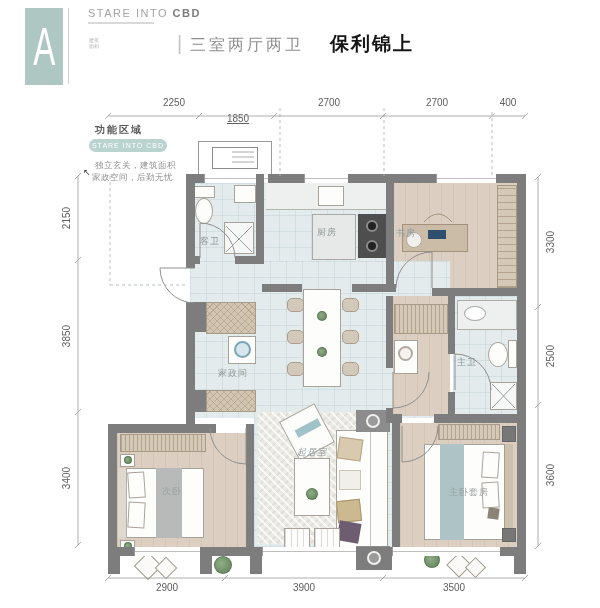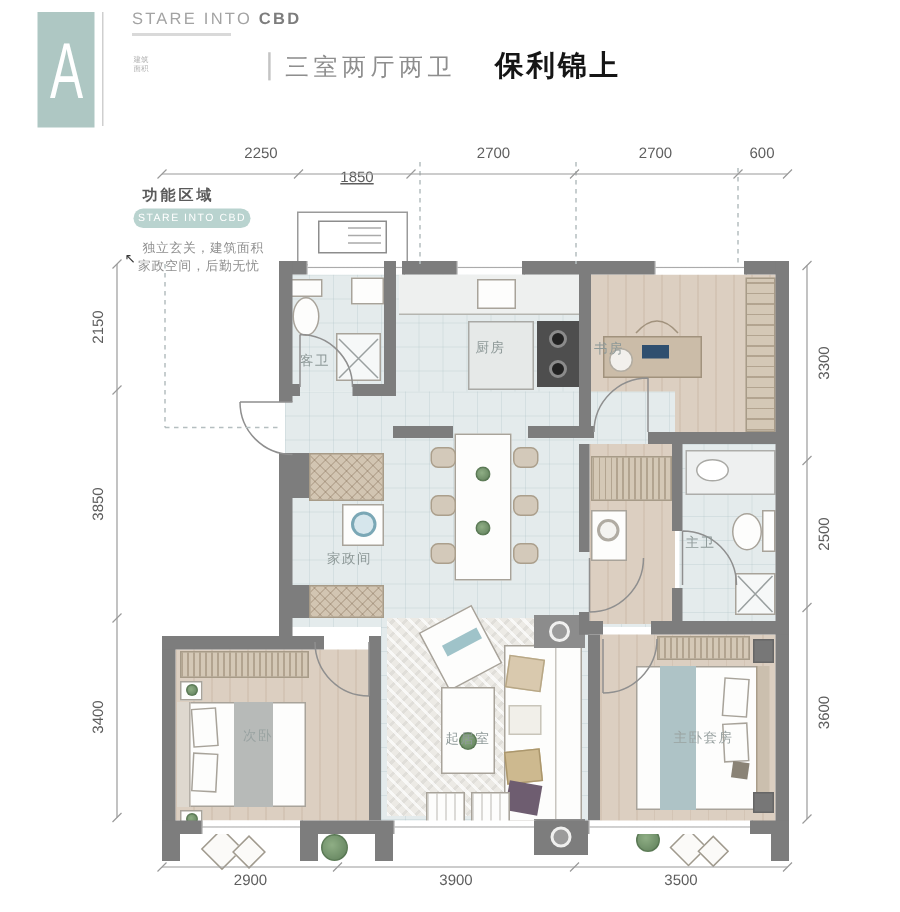--- a/index.html
+++ b/index.html
@@ -73,21 +73,21 @@
   <div class="abs info-title">功能区域</div>
   <div class="abs info-pill">STARE INTO CBD</div>
   <div class="abs info-line1">独立玄关，建筑面积</div>
   <div class="abs info-line2">家政空间，后勤无忧</div>
   <div class="abs cursor-mark">↖</div>
 
   <div class="abs dimh" style="left:154px;top:97px;margin-left:20px;">2250</div>
   <div class="abs dimh" style="left:238px;top:113px;text-decoration:underline;">1850</div>
   <div class="abs dimh" style="left:329px;top:97px;">2700</div>
   <div class="abs dimh" style="left:437px;top:97px;">2700</div>
-  <div class="abs dimh" style="left:508px;top:97px;">600</div>
+  <div class="abs dimh" style="left:508px;top:97px;">400</div>
   <div class="abs dimv" style="left:66px;top:218px;">2150</div>
   <div class="abs dimv" style="left:66px;top:336px;">3850</div>
   <div class="abs dimv" style="left:66px;top:478px;">3400</div>
   <div class="abs dimv" style="left:550px;top:242px;">3300</div>
   <div class="abs dimv" style="left:550px;top:356px;">2500</div>
   <div class="abs dimv" style="left:550px;top:475px;">3600</div>
   <div class="abs dimh" style="left:167px;top:582px;">2900</div>
   <div class="abs dimh" style="left:304px;top:582px;">3900</div>
   <div class="abs dimh" style="left:454px;top:582px;">3500</div>
 
@@ -278,18 +278,18 @@
       <path d="M538,177 V546"></path>
       <path d="M535,180 L541,174 M535,310 L541,304 M535,408 L541,402 M535,549 L541,543"></path>
     </g>
   </svg>
 
   <div class="abs lbl" style="left:210px;top:241px;">客卫</div>
   <div class="abs lbl" style="left:327px;top:232px;">厨房</div>
   <div class="abs lbl" style="left:406px;top:233px;">书房</div>
   <div class="abs lbl" style="left:233px;top:373px;">家政间</div>
   <div class="abs lbl" style="left:467px;top:362px;">主卫</div>
-  <div class="abs lbl" style="left:312px;top:493px;">起居室</div>
+  <div class="abs lbl" style="left:312px;top:452px;font-style:italic;">起居室</div>
   <div class="abs lbl lbl-light" style="left:172px;top:491px;">次卧</div>
   <div class="abs lbl lbl-light" style="left:469px;top:492px;">主卧套房</div>
 
 
 </div>
 
 </body></html>

